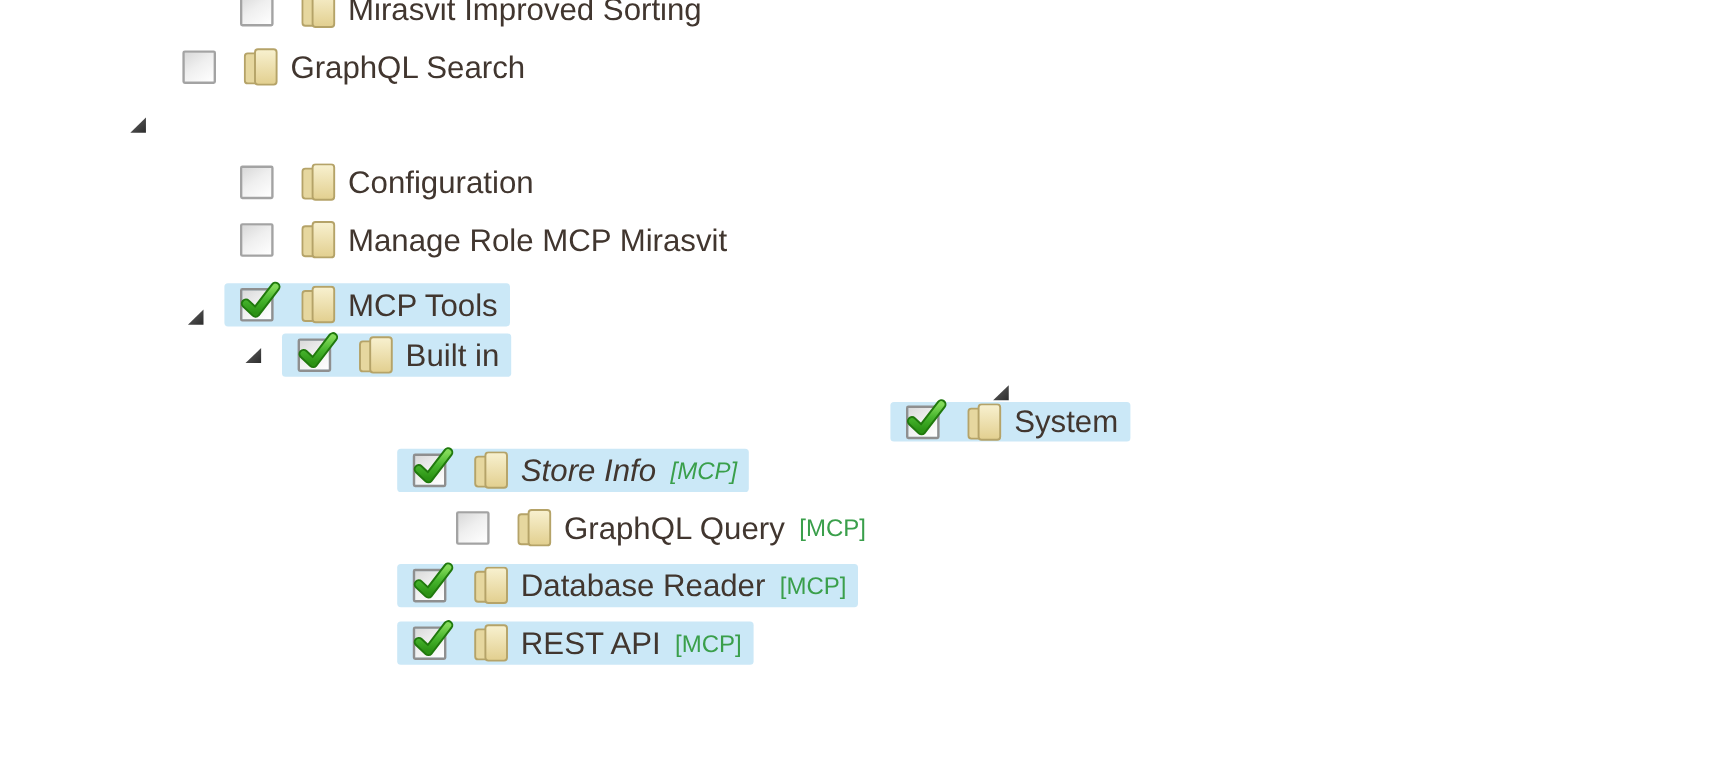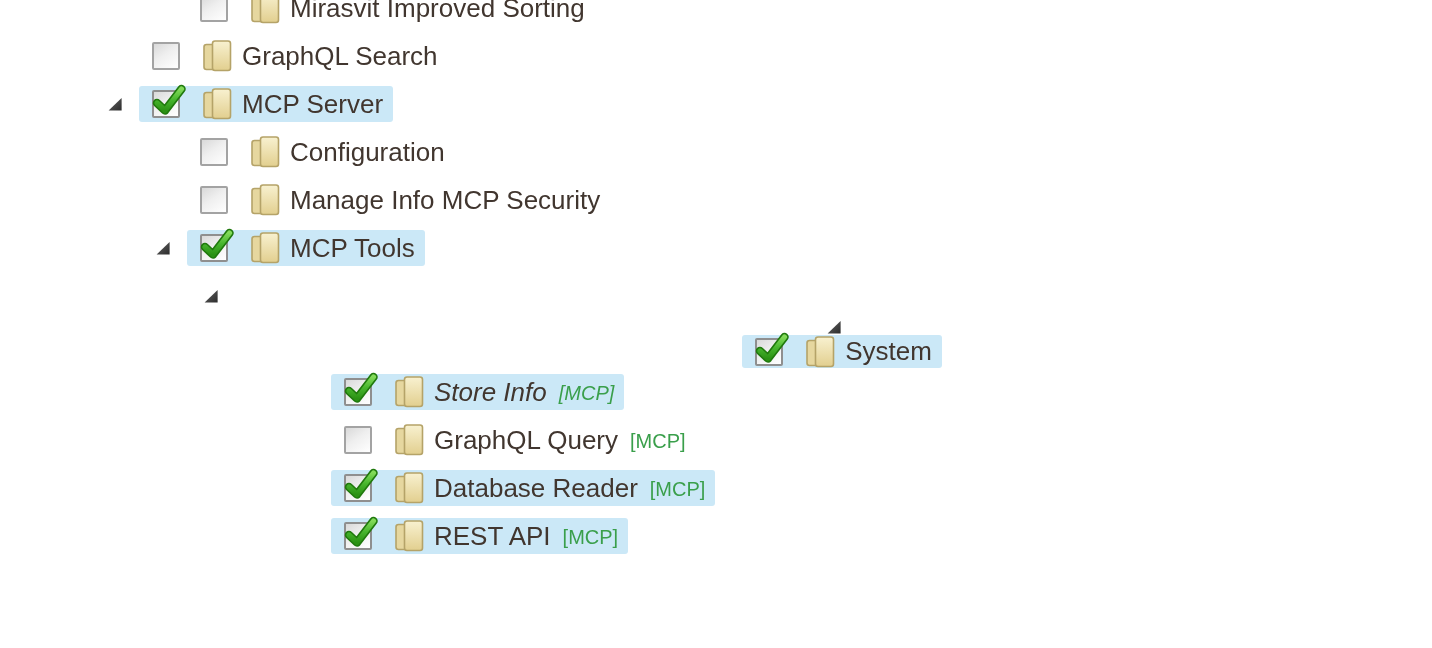--- a/index.html
+++ b/index.html
@@ -132,34 +132,20 @@
         <rect x="9.5" y="1" width="18" height="29.5" rx="2.5" fill="url(#fold-g)" stroke="#b5a368" stroke-width="1.6"></rect>
       </svg>
       <span class="label">GraphQL Search</span>
 
     </div>
   </div>
     <div class="row" style="padding-left: 108px;">
     <svg class="arrow" viewBox="0 0 15 15">
       <polygon points="13.6,1 13.6,13.6 0.6,13.6" fill="url(#arr-g)"></polygon>
     </svg>
-    <div class="node selected">
-      <span class="checkbox checked">
-        <svg class="check" viewBox="0 0 34 34">
-          <path d="M5 19 L13 26.5 L29.5 5" fill="none" stroke="#20790d" stroke-width="8.5" stroke-linecap="round" stroke-linejoin="round"></path>
-          <path d="M5 19 L13 26.5 L29.5 5" fill="none" stroke="url(#chk-g)" stroke-width="5.2" stroke-linecap="round" stroke-linejoin="round"></path>
-        </svg>
-      </span>
-      <svg class="folder" viewBox="0 0 29 32">
-        <rect x="1" y="4.5" width="15.5" height="25" rx="2.5" fill="#e6d79f" stroke="#b5a368" stroke-width="1.6"></rect>
-        <rect x="9.5" y="1" width="18" height="29.5" rx="2.5" fill="url(#fold-g)" stroke="#b5a368" stroke-width="1.6"></rect>
-      </svg>
-      <span class="label">MCP Server</span>
-
-    </div>
   </div>
     <div class="row" style="padding-left: 156px;">
     <svg class="arrow hidden" viewBox="0 0 15 15">
       <polygon points="13.6,1 13.6,13.6 0.6,13.6" fill="url(#arr-g)"></polygon>
     </svg>
     <div class="node">
       <span class="checkbox">
         
       </span>
       <svg class="folder" viewBox="0 0 29 32">
@@ -175,25 +161,25 @@
       <polygon points="13.6,1 13.6,13.6 0.6,13.6" fill="url(#arr-g)"></polygon>
     </svg>
     <div class="node">
       <span class="checkbox">
         
       </span>
       <svg class="folder" viewBox="0 0 29 32">
         <rect x="1" y="4.5" width="15.5" height="25" rx="2.5" fill="#e6d79f" stroke="#b5a368" stroke-width="1.6"></rect>
         <rect x="9.5" y="1" width="18" height="29.5" rx="2.5" fill="url(#fold-g)" stroke="#b5a368" stroke-width="1.6"></rect>
       </svg>
-      <span class="label">Manage Info MCP Security</span>
-
-    </div>
-  </div>
-    <div class="row" style="padding-left: 156px;">
+      <span class="label">Manage Role MCP Mirasvit</span>
+
+    </div>
+  </div>
+    <div class="row" style="padding-left: 156px; align-items: flex-end;">
     <svg class="arrow" viewBox="0 0 15 15">
       <polygon points="13.6,1 13.6,13.6 0.6,13.6" fill="url(#arr-g)"></polygon>
     </svg>
     <div class="node selected">
       <span class="checkbox checked">
         <svg class="check" viewBox="0 0 34 34">
           <path d="M5 19 L13 26.5 L29.5 5" fill="none" stroke="#20790d" stroke-width="8.5" stroke-linecap="round" stroke-linejoin="round"></path>
           <path d="M5 19 L13 26.5 L29.5 5" fill="none" stroke="url(#chk-g)" stroke-width="5.2" stroke-linecap="round" stroke-linejoin="round"></path>
         </svg>
       </span>
@@ -202,20 +188,34 @@
         <rect x="9.5" y="1" width="18" height="29.5" rx="2.5" fill="url(#fold-g)" stroke="#b5a368" stroke-width="1.6"></rect>
       </svg>
       <span class="label">MCP Tools</span>
 
     </div>
   </div>
     <div class="row" style="padding-left: 204px;">
     <svg class="arrow" viewBox="0 0 15 15">
       <polygon points="13.6,1 13.6,13.6 0.6,13.6" fill="url(#arr-g)"></polygon>
     </svg>
+    <div class="node selected">
+      <span class="checkbox checked">
+        <svg class="check" viewBox="0 0 34 34">
+          <path d="M5 19 L13 26.5 L29.5 5" fill="none" stroke="#20790d" stroke-width="8.5" stroke-linecap="round" stroke-linejoin="round"></path>
+          <path d="M5 19 L13 26.5 L29.5 5" fill="none" stroke="url(#chk-g)" stroke-width="5.2" stroke-linecap="round" stroke-linejoin="round"></path>
+        </svg>
+      </span>
+      <svg class="folder" viewBox="0 0 29 32">
+        <rect x="1" y="4.5" width="15.5" height="25" rx="2.5" fill="#e6d79f" stroke="#b5a368" stroke-width="1.6"></rect>
+        <rect x="9.5" y="1" width="18" height="29.5" rx="2.5" fill="url(#fold-g)" stroke="#b5a368" stroke-width="1.6"></rect>
+      </svg>
+      <span class="label">Built in</span>
+
+    </div>
   </div>
     <div class="row" style="padding-left: 252px; flex-direction: column;">
     <svg class="arrow" viewBox="0 0 15 15">
       <polygon points="13.6,1 13.6,13.6 0.6,13.6" fill="url(#arr-g)"></polygon>
     </svg>
     <div class="node selected">
       <span class="checkbox checked">
         <svg class="check" viewBox="0 0 34 34">
           <path d="M5 19 L13 26.5 L29.5 5" fill="none" stroke="#20790d" stroke-width="8.5" stroke-linecap="round" stroke-linejoin="round"></path>
           <path d="M5 19 L13 26.5 L29.5 5" fill="none" stroke="url(#chk-g)" stroke-width="5.2" stroke-linecap="round" stroke-linejoin="round"></path>
@@ -241,21 +241,21 @@
         </svg>
       </span>
       <svg class="folder" viewBox="0 0 29 32">
         <rect x="1" y="4.5" width="15.5" height="25" rx="2.5" fill="#e6d79f" stroke="#b5a368" stroke-width="1.6"></rect>
         <rect x="9.5" y="1" width="18" height="29.5" rx="2.5" fill="url(#fold-g)" stroke="#b5a368" stroke-width="1.6"></rect>
       </svg>
       <span class="label">Store Info</span>
       <span class="tag">[MCP]</span>
     </div>
   </div>
-    <div class="row" style="padding-left: 300px;">
+    <div class="row" style="padding-left: 300px; margin-left: 36px;">
     <svg class="arrow hidden" viewBox="0 0 15 15">
       <polygon points="13.6,1 13.6,13.6 0.6,13.6" fill="url(#arr-g)"></polygon>
     </svg>
     <div class="node">
       <span class="checkbox">
         
       </span>
       <svg class="folder" viewBox="0 0 29 32">
         <rect x="1" y="4.5" width="15.5" height="25" rx="2.5" fill="#e6d79f" stroke="#b5a368" stroke-width="1.6"></rect>
         <rect x="9.5" y="1" width="18" height="29.5" rx="2.5" fill="url(#fold-g)" stroke="#b5a368" stroke-width="1.6"></rect>

